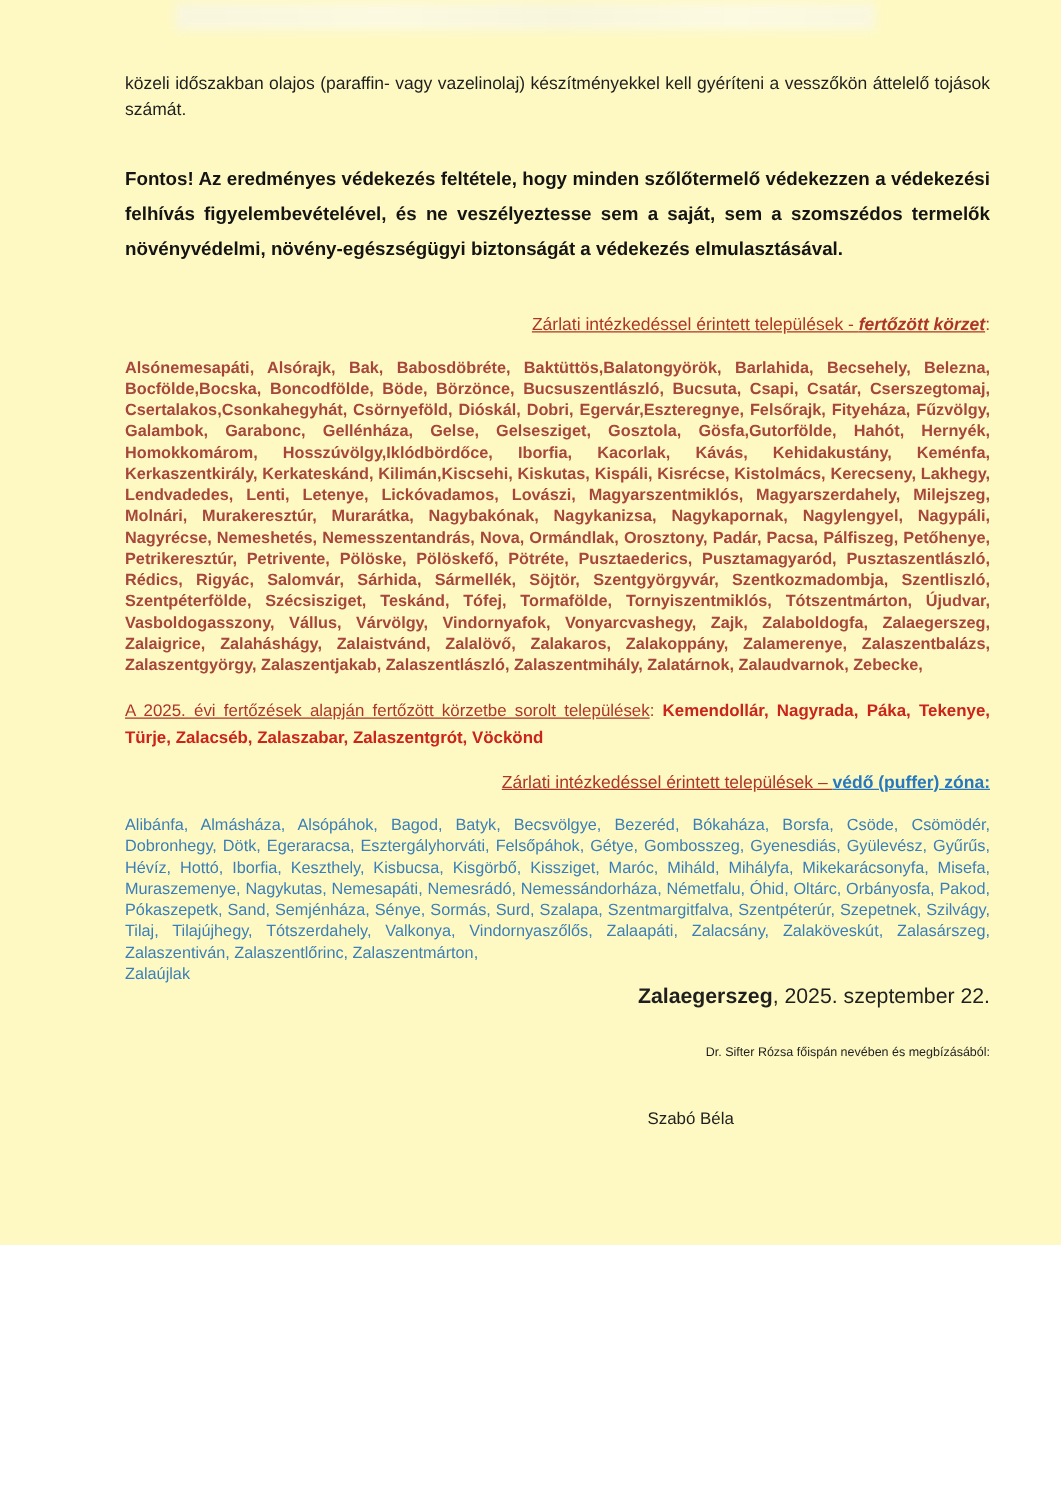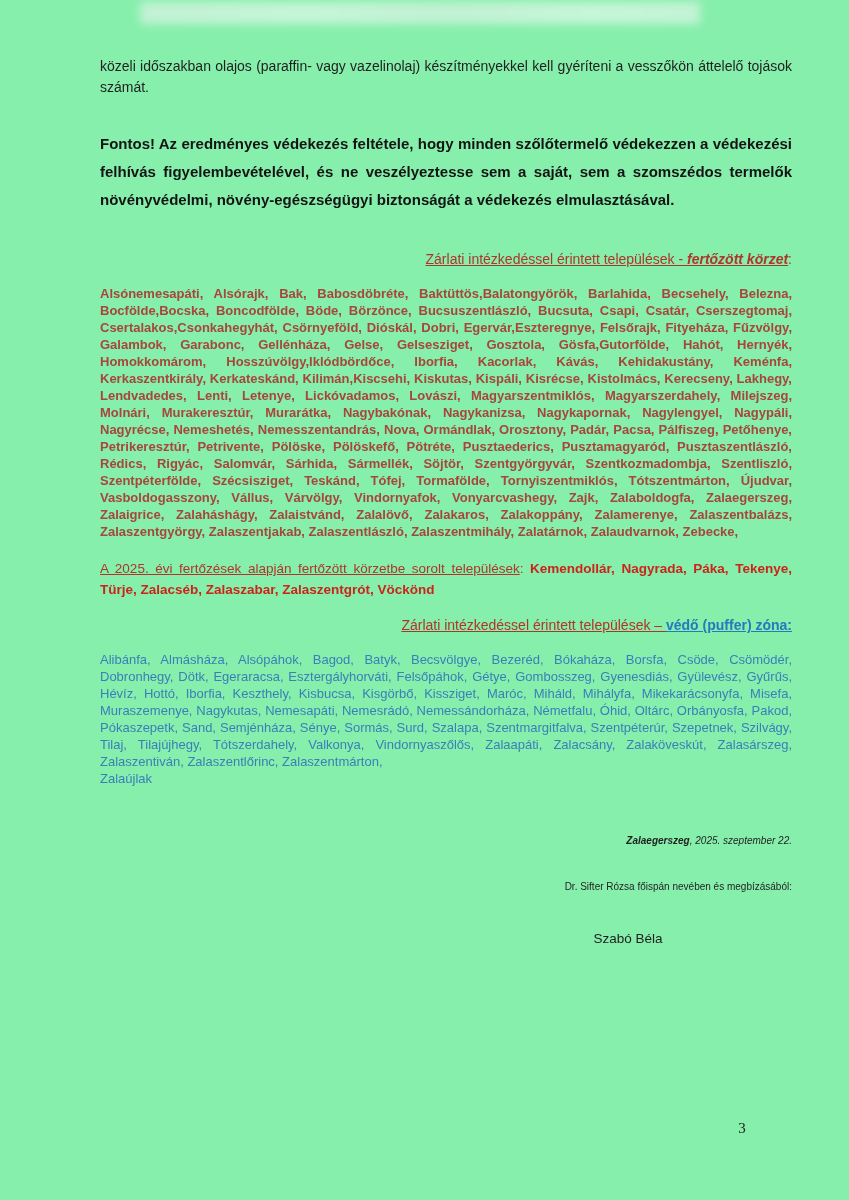--- a/index.html
+++ b/index.html
@@ -1,19 +1,19 @@
 <!DOCTYPE html>
 <html lang="hu"><head>
 <meta charset="utf-8">
 <style>
   html,body { margin:0; padding:0; background:#ffffff; }
   .page {
     position:relative;
-    width:849px; height:1200px;
-    background:#86efac;
+    width:849px; height:996px;
+    background:#fef9c3;
     font-family:"Liberation Sans", sans-serif;
     color:#1f1f1f;
     overflow:hidden;
   }
   .content {
     position:absolute;
     left:100px; top:56px;
     width:692px;
   }
   p { margin:0;text-align:right; }
@@ -47,32 +47,30 @@
   .blue-list { color:#3A7FB9; white-space:pre-wrap; }
   .new-infections {
     margin-top:18px;
     font-size:13.5px; line-height:21px;
     text-align:justify;
   }
   .ni-label { color:#AE352A; text-decoration:underline; text-decoration-color:#AE352A; }
   .ni-colon { color:#AE352A; }
   .ni-settlements { color:#CB241B; font-weight:bold; }
   .dateline {
-    margin-top:44px;
-    font-size:10px; line-height:20px;font-style:italic;
+    font-size:17px; line-height:20px;
   }
   .dateline .place { font-weight:bold; }
   .onbehalf {
     margin-top:26px;
     font-size:10px; line-height:20px;
   }
   .signature {
     width:220px;
     margin:30px 54px 0 auto;
-    text-align:center;
     font-size:13.5px; line-height:23px;
   }
   .page-number {
     position:absolute;
     left:730px; top:1120px;
     width:24px;
     text-align:center;
     font-family:"Liberation Serif", serif;
     font-size:15px;
     color:#222;

